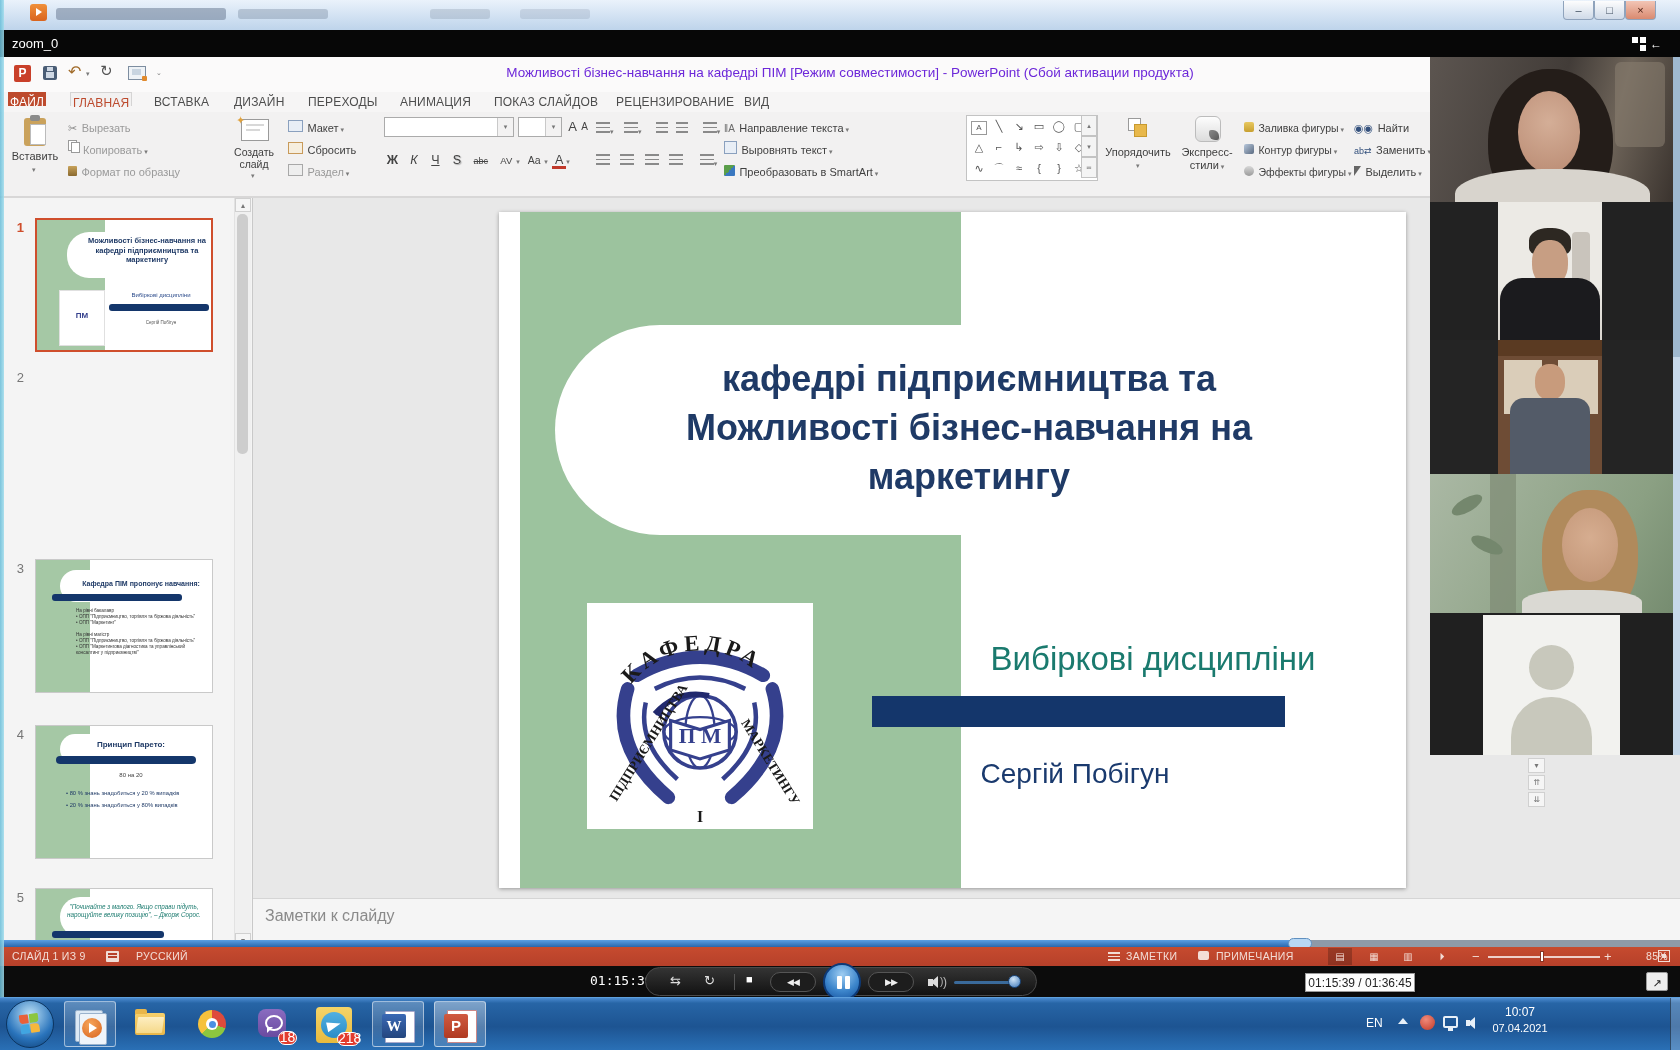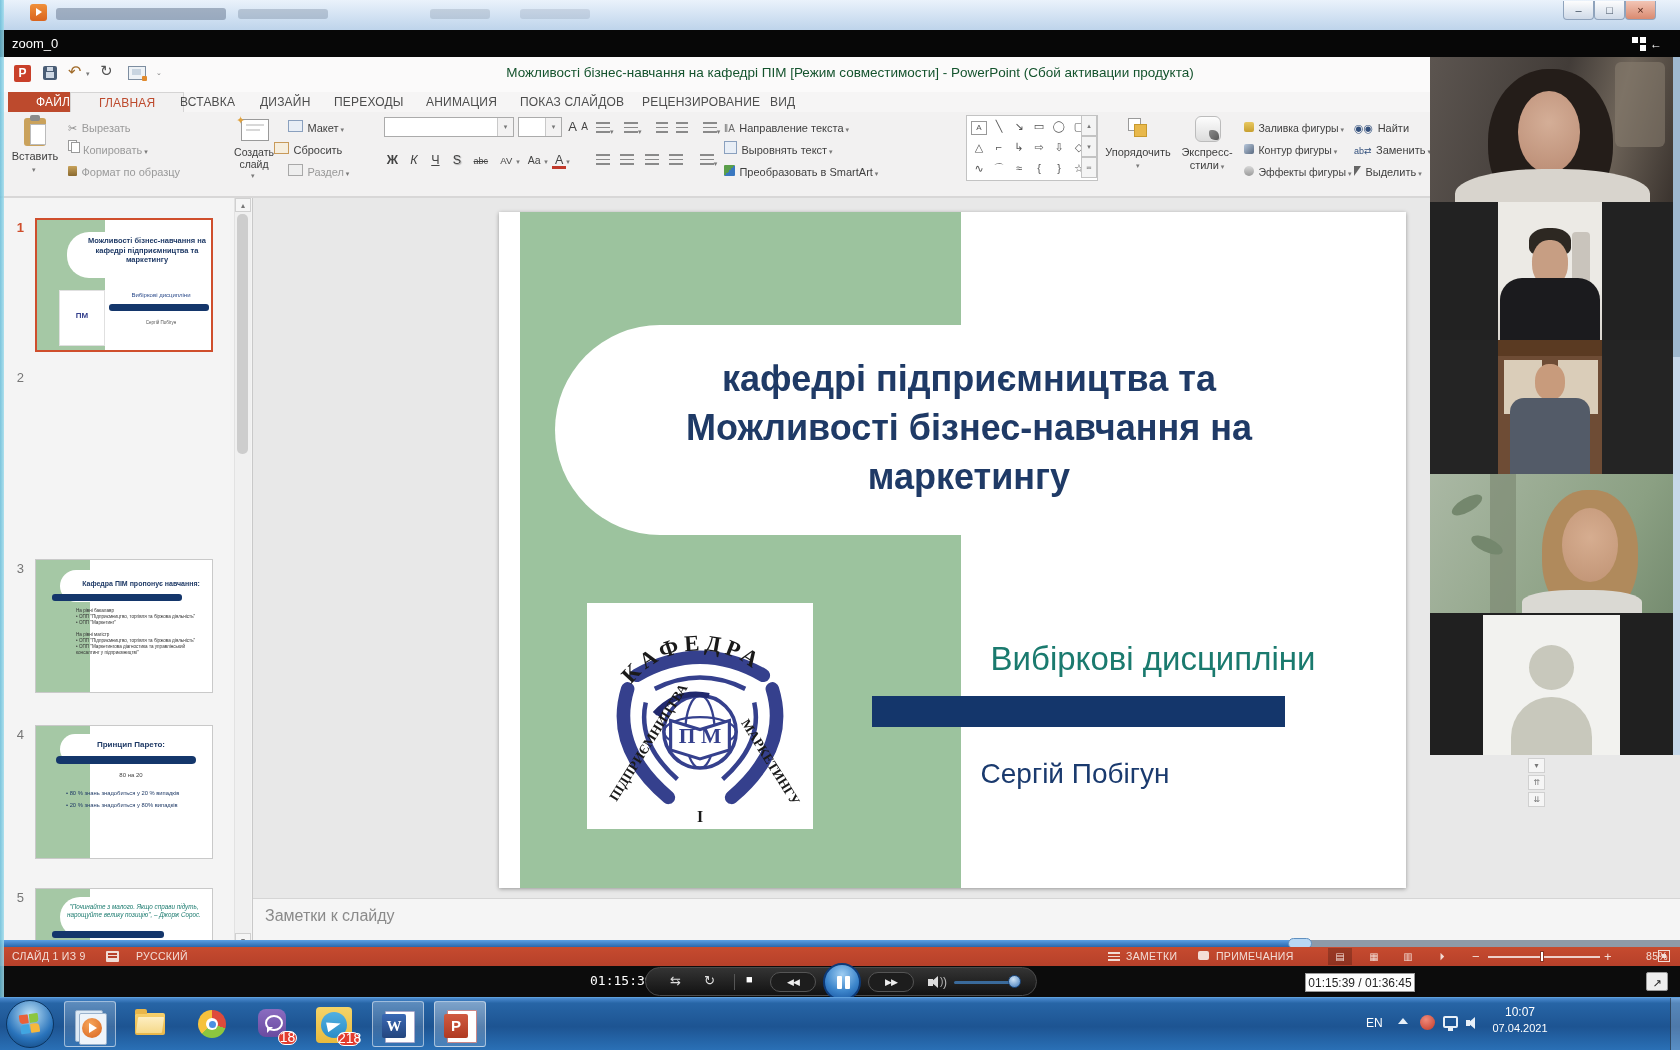--- a/index.html
+++ b/index.html
@@ -10,21 +10,21 @@
   
   .titlebar{left:0;top:0;width:1680px;height:30px;background:linear-gradient(#eaf2fb,#bed4eb);}
   .blur1{background:#6e7e95;opacity:.55;border-radius:3px;}
   .winbtn{width:31px;height:19px;border:1px solid #8fa3bc;border-top:none;border-radius:0 0 4px 4px;
     background:linear-gradient(#fdfdfd,#cfdae8);color:#3c4a5c;font-size:11px;line-height:18px;text-align:center;display:inline-block;box-sizing:border-box;}
   .winbtn.close{background:linear-gradient(#f2c5b5,#d98a70);color:#4a1d10;}
   .zoombar{left:0;top:30px;width:1680px;height:27px;background:#070707;color:#fff;}
   
   .qatrow{left:0;top:57px;width:1680px;height:35px;background:#fbfafa;}
   .tabrow{left:0;top:92px;width:1680px;height:20px;background:#f6f5f5;}
-  .tab{height:20px;line-height:20px;padding:0 28px;display:inline-block;font-size:12px;color:#4d4d4d;letter-spacing:.2px;}
+  .tab{height:14px;line-height:20px;padding:0 2px;display:inline-block;font-size:12px;color:#4d4d4d;letter-spacing:.2px;}
   .tab.file{background:#bd4a2d;color:#fff;}
   .tab.active{background:#f2f1f1;color:#bd4a2d;border:1px solid #d5d4d4;border-bottom:none;box-sizing:border-box;}
   .ribbon{left:0;top:112px;width:1680px;height:86px;background:#f2f1f1;border-bottom:2px solid #d8d7d7;box-sizing:border-box;}
   .gsep{width:1px;background:#e0dfdf;top:116px;height:64px;}
   .glabel{top:182px;font-size:10.5px;color:#8a8a8a;text-align:center;}
   .launch{width:10px;height:10px;border:1px solid #b5b5b5;border-top:none;border-left:none;top:183px;font-size:7px;color:#8a8a8a;line-height:8px;text-align:center;}
   .rlbl{font-size:11px;color:#3f3f3f;}
   .rlbl.dim{color:#9a9a9a;}
   .car{font-size:7px;color:#7a7a7a;}
   .combo{background:#fff;border:1px solid #ababab;height:20px;box-sizing:border-box;}
@@ -122,21 +122,21 @@
     <span style="position:absolute;left:4px;top:1px;width:6px;height:4px;background:#cfd8e4;"></span>
   </span>
   <span class="abs" style="left:68px;top:5px;color:#a06a28;font-size:16px;">↶</span>
   <span class="abs car" style="left:86px;top:13px;">▾</span>
   <span class="abs" style="left:100px;top:5px;color:#555;font-size:15px;">↻</span>
   <span class="abs" style="left:128px;top:9px;width:16px;height:12px;border:1px solid #7d8da0;background:#eef2f6;">
     <span style="position:absolute;left:3px;top:2px;width:9px;height:6px;background:#c8d4e0;"></span>
     <span style="position:absolute;right:-2px;bottom:-2px;width:5px;height:5px;background:#e08a2e;border-radius:1px;"></span>
   </span>
   <span class="abs car" style="left:156px;top:12px;">⌄</span>
-  <div class="abs nw" style="left:450px;top:8px;width:800px;text-align:center;font-size:13.5px;color:#14532d;">Можливості бізнес-навчання на кафедрі ПІМ [Режим совместимости] - PowerPoint (Сбой активации продукта)</div>
+  <div class="abs nw" style="left:450px;top:8px;width:800px;text-align:center;font-size:13.5px;color:#6d28d9;">Можливості бізнес-навчання на кафедрі ПІМ [Режим совместимости] - PowerPoint (Сбой активации продукта)</div>
 </div>
 
 <div class="abs tabrow">
   <span class="abs tab file" style="left:8px;">ФАЙЛ</span>
   <span class="abs tab active" style="left:70px;">ГЛАВНАЯ</span>
   <span class="abs tab" style="left:152px;">ВСТАВКА</span>
   <span class="abs tab" style="left:232px;">ДИЗАЙН</span>
   <span class="abs tab" style="left:306px;">ПЕРЕХОДЫ</span>
   <span class="abs tab" style="left:398px;">АНИМАЦИЯ</span>
   <span class="abs tab" style="left:492px;">ПОКАЗ СЛАЙДОВ</span>
@@ -183,21 +183,21 @@
       <span style="position:absolute;left:4px;top:4px;width:18px;height:2px;background:#d8d8d8;"></span>
       <span style="position:absolute;left:4px;top:9px;width:14px;height:2px;background:#d8d8d8;"></span>
     </span>
     <div class="rlbl abs" style="left:0;top:30px;width:56px;font-size:10.5px;line-height:12px;">Создать слайд</div>
     <span class="car abs" style="left:25px;top:56px;">▾</span>
   </div>
   <div class="abs nw" style="left:288px;top:6px;">
     <span style="display:inline-block;width:13px;height:10px;border:1px solid #8aa0be;background:#e8eef6;"></span>
     <span class="rlbl">Макет</span><span class="car"> ▾</span>
   </div>
-  <div class="abs nw" style="left:274px;top:28px;">
+  <div class="abs nw" style="left:288px;top:28px;">
     <span style="display:inline-block;width:13px;height:10px;border:1px solid #c89a5a;background:#f6eede;"></span>
     <span class="rlbl">Сбросить</span>
   </div>
   <div class="abs nw" style="left:288px;top:50px;">
     <span style="display:inline-block;width:13px;height:10px;border:1px solid #a8a8a8;background:#eee;"></span>
     <span class="rlbl dim">Раздел</span><span class="car"> ▾</span>
   </div>
   <div class="abs glabel" style="left:219px;width:157px;">Слайды</div>
 
   <div class="abs combo" style="left:384px;top:5px;width:130px;">

